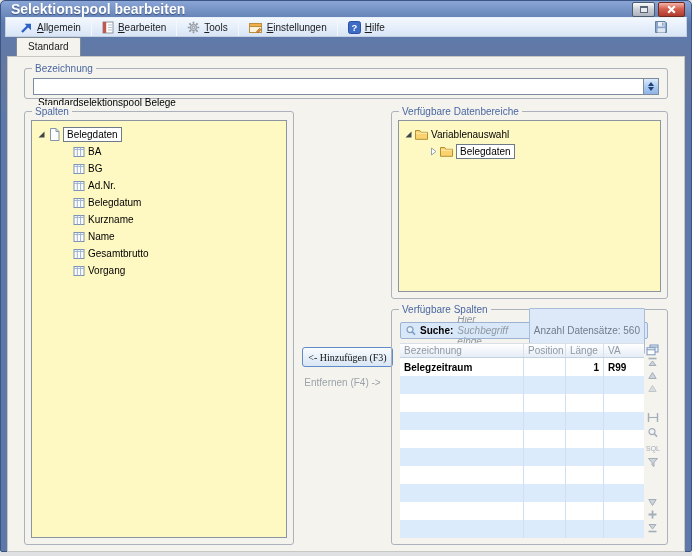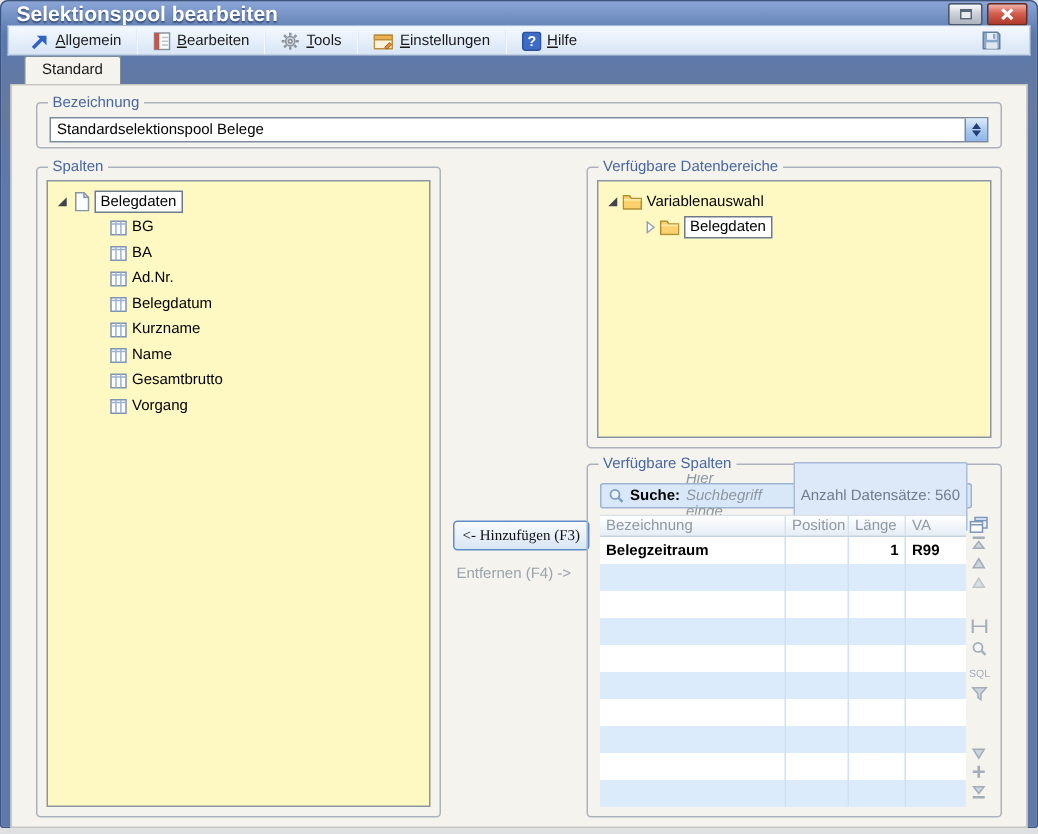--- a/index.html
+++ b/index.html
@@ -38,21 +38,21 @@
 
   
   .content { flex:1; margin:0 6px 12px 6px; background:#f4f3ee; border:1px solid #c8c8c2; padding:9px 10px 6px 10px; display:flex; flex-direction:column; }
 
   .group { border:1px solid #abb2bc; border-radius:3px; position:relative; }
   .glabel { position:absolute; top:-7px; left:7px; background:#f4f3ee; color:#4a67a0; padding:0 3px; line-height:13px; white-space:nowrap; }
 
   .bez-group { height:31px; margin:2px 6px 0 6px; }
   .combo { position:absolute; left:8px; right:8px; top:9px; height:17px; background:#fff;
     border:1px solid #7c8b9e; display:flex; }
-  .combo-text { flex:1; padding:0 4px; line-height:15px; color:#000; }
+  .combo-text { flex:1; padding:16px 4px; line-height:15px; color:#000; }
   .combo-btn { width:15px; border-left:1px solid #7c8b9e; background:linear-gradient(#dcebfc,#a8c8f0 55%,#8fb4e6);
     display:flex; flex-direction:column; align-items:center; justify-content:center; gap:1px; cursor:default; }
   .arr-up { width:0; height:0; border-left:3px solid transparent; border-right:3px solid transparent; border-bottom:4px solid #1f3f77; }
   .arr-dn { width:0; height:0; border-left:3px solid transparent; border-right:3px solid transparent; border-top:4px solid #1f3f77; }
 
   .cols { flex:1; display:flex; margin:12px 6px 0 6px; min-height:0; }
 
   
   .spalten-group { width:270px; }
   .panel { position:absolute; left:6px; right:6px; top:8px; bottom:6px; background:#fef9c3; border:1px solid #8b95a1; overflow:hidden; padding:5px 3px; }
@@ -215,39 +215,39 @@
                 </svg>
               </span>
               <span class="ic tico" data-name="page-icon">
                 <svg width="12" height="13" viewBox="0 0 12 13">
                   <path d="M2.5 .5 h5.5 l3 3 v9 h-8.5 z" fill="#fcfdfe" stroke="#8795a8"></path>
                   <path d="M8 .5 v3 h3" fill="none" stroke="#8795a8"></path>
                 </svg>
               </span>
               <span class="tlabel-box" data-name="tree-item-label">Belegdaten</span>
             </div>
+            <div class="trow tchild" data-name="tree-item-ba">
+              <span class="exp" data-name="tree-indent"></span>
+              <span class="ic tico" data-name="columns-icon">
+                <svg width="12" height="12" viewBox="0 0 12 12">
+                  <rect x="1" y="1.5" width="10" height="9" fill="#ffffff" stroke="#7e93b1"></rect>
+                  <path d="M4.3 1.5v9 M7.6 1.5v9 M1 3.4h10" stroke="#9cb2d0" stroke-width="1"></path>
+                </svg>
+              </span>
+              <span class="tree-label" data-name="tree-item-label">BA</span>
+            </div>
             <div class="trow tchild" data-name="tree-item-bg">
               <span class="exp" data-name="tree-indent"></span>
               <span class="ic tico" data-name="columns-icon">
                 <svg width="12" height="12" viewBox="0 0 12 12">
                   <rect x="1" y="1.5" width="10" height="9" fill="#ffffff" stroke="#7e93b1"></rect>
                   <path d="M4.3 1.5v9 M7.6 1.5v9 M1 3.4h10" stroke="#9cb2d0" stroke-width="1"></path>
                 </svg>
               </span>
               <span class="tree-label" data-name="tree-item-label">BG</span>
-            </div>
-            <div class="trow tchild" data-name="tree-item-ba">
-              <span class="exp" data-name="tree-indent"></span>
-              <span class="ic tico" data-name="columns-icon">
-                <svg width="12" height="12" viewBox="0 0 12 12">
-                  <rect x="1" y="1.5" width="10" height="9" fill="#ffffff" stroke="#7e93b1"></rect>
-                  <path d="M4.3 1.5v9 M7.6 1.5v9 M1 3.4h10" stroke="#9cb2d0" stroke-width="1"></path>
-                </svg>
-              </span>
-              <span class="tree-label" data-name="tree-item-label">BA</span>
             </div>
             <div class="trow tchild" data-name="tree-item-ad-nr-">
               <span class="exp" data-name="tree-indent"></span>
               <span class="ic tico" data-name="columns-icon">
                 <svg width="12" height="12" viewBox="0 0 12 12">
                   <rect x="1" y="1.5" width="10" height="9" fill="#ffffff" stroke="#7e93b1"></rect>
                   <path d="M4.3 1.5v9 M7.6 1.5v9 M1 3.4h10" stroke="#9cb2d0" stroke-width="1"></path>
                 </svg>
               </span>
               <span class="tree-label" data-name="tree-item-label">Ad.Nr.</span>

